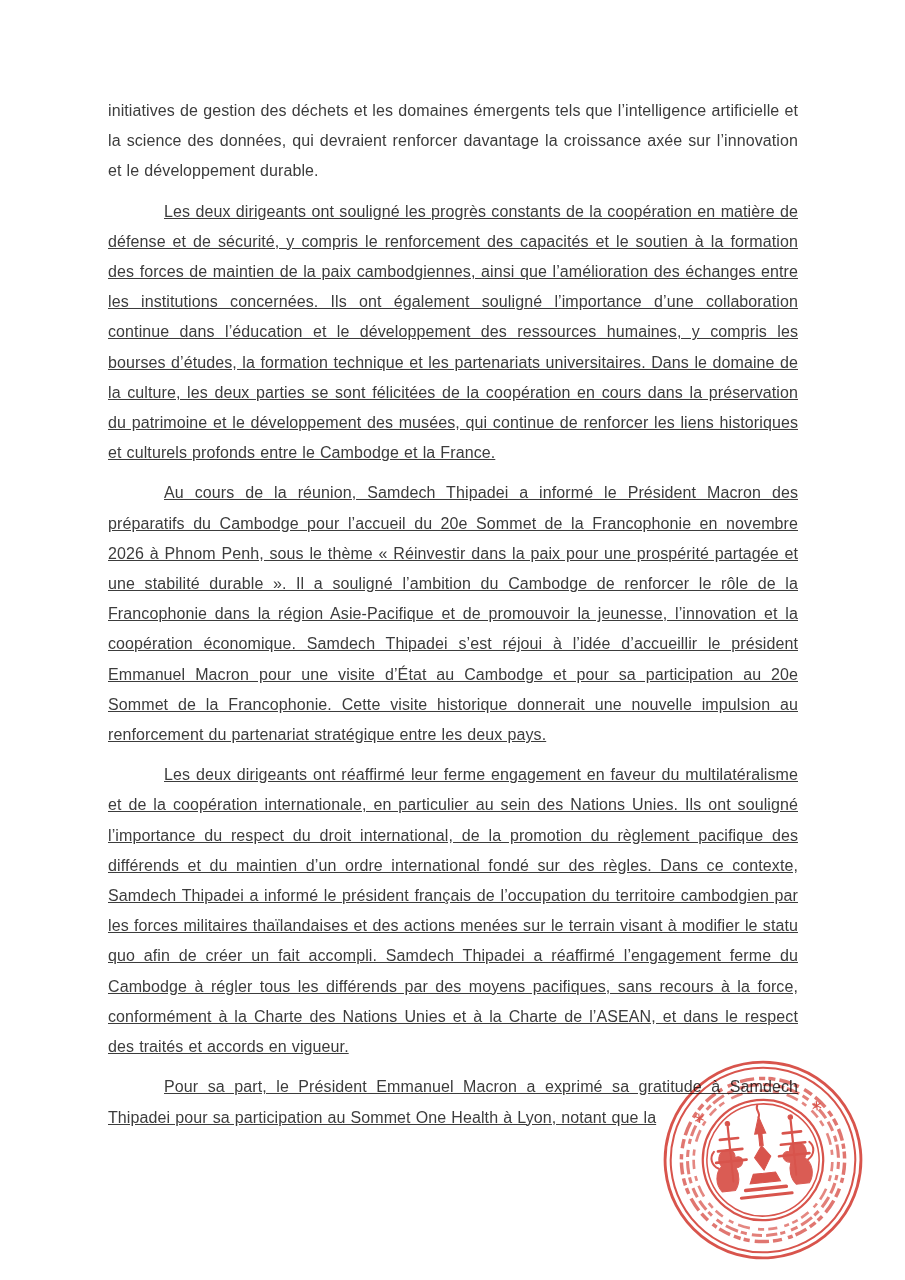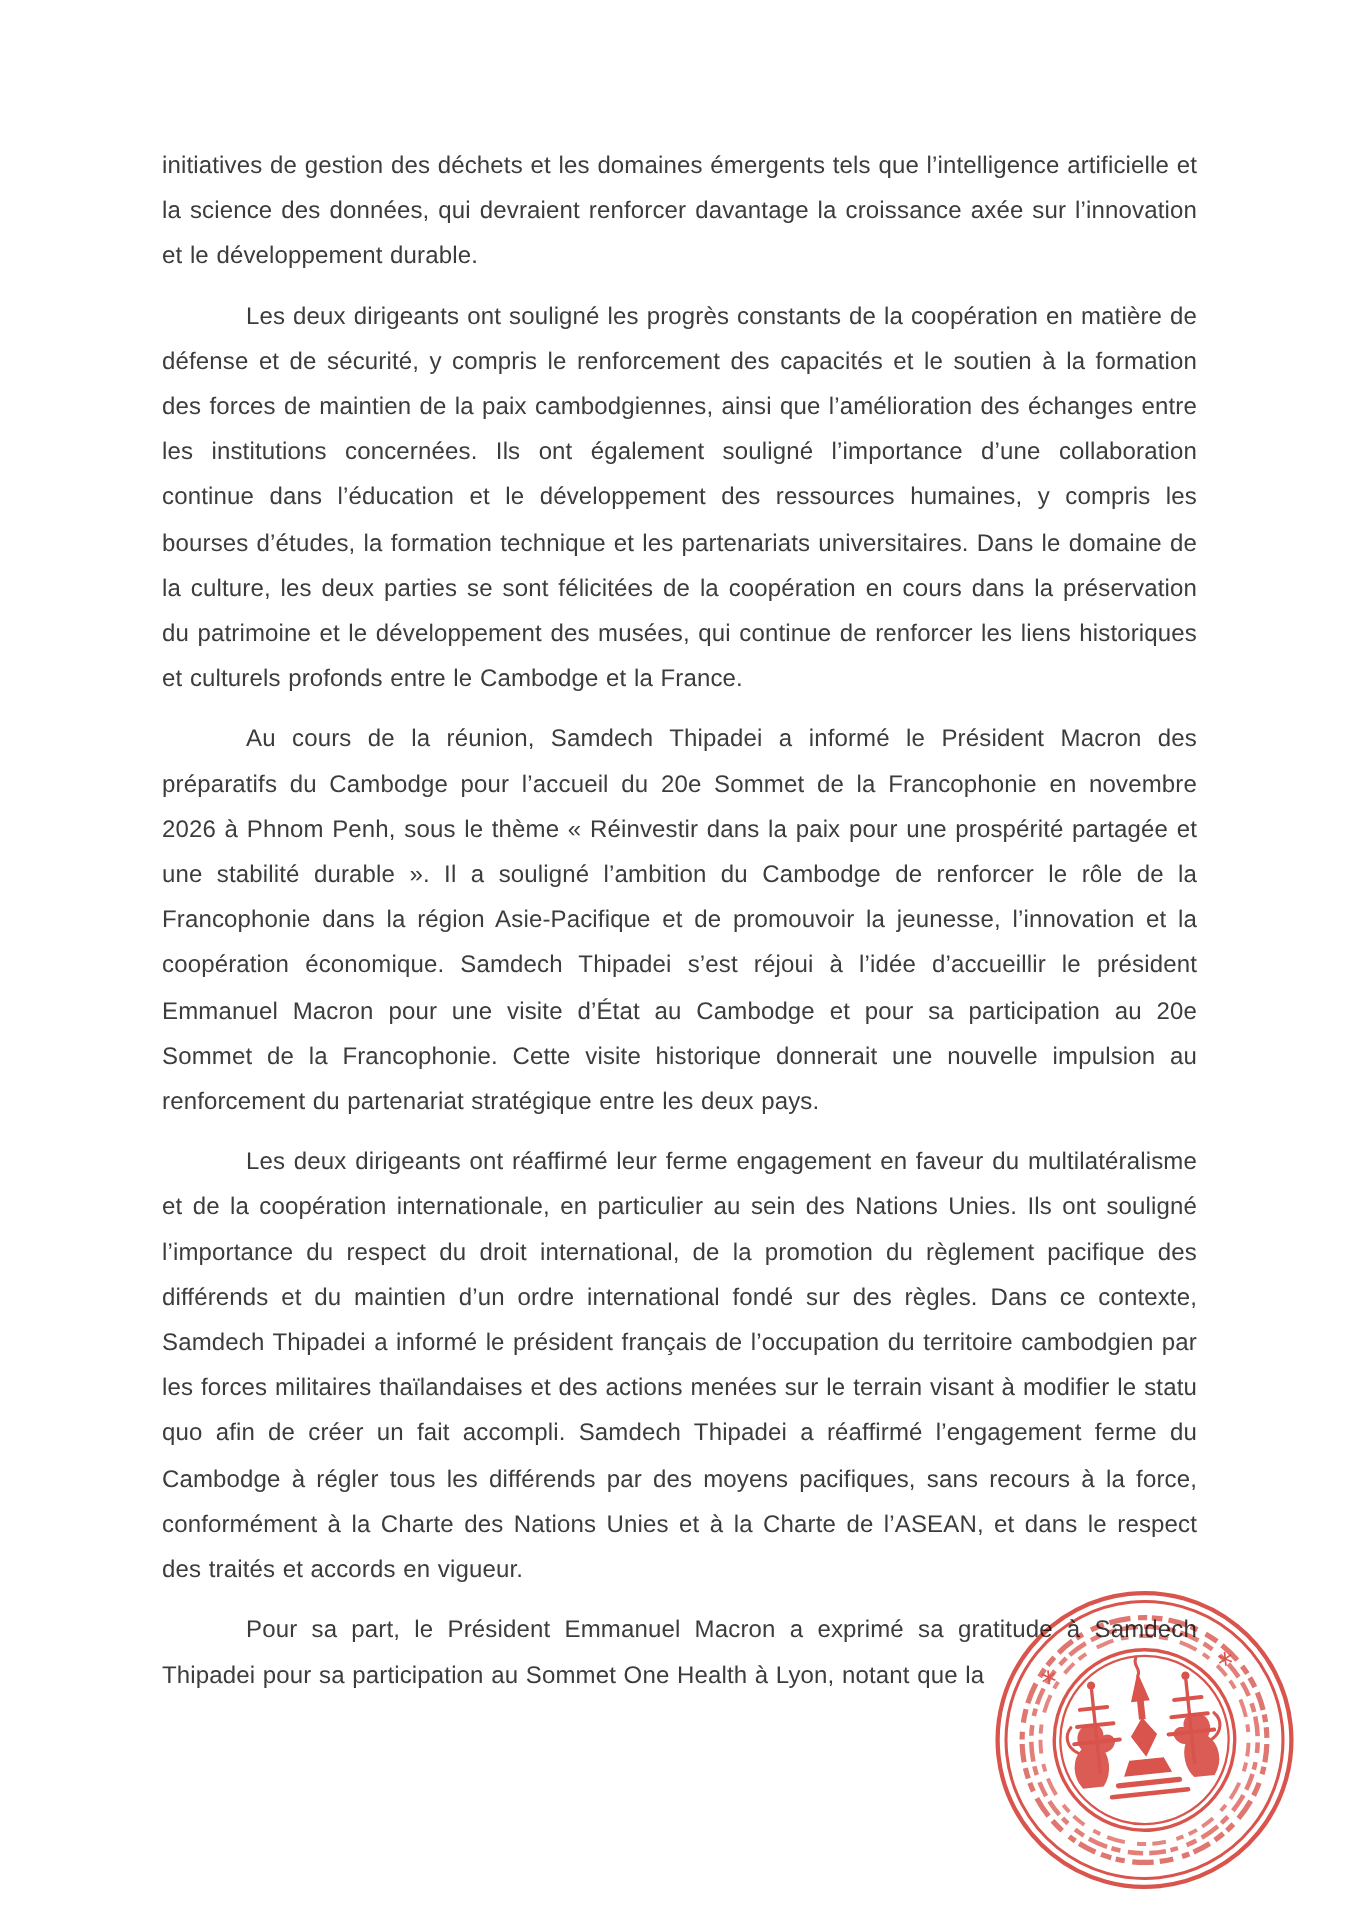--- a/index.html
+++ b/index.html
@@ -28,20 +28,21 @@
     line-height: 30.2px;
     text-align: justify;
     letter-spacing: 0.1px;
     word-spacing: 0.5px;
   }
   .para {
     margin: 0 0 10px 0;
   }
   .para.indent {
     text-indent: 56px;
+    text-decoration: underline;
   }
   .stamp {
     position: absolute;
     left: 661px;
     top: 1058px;
     width: 204px;
     height: 204px;
     mix-blend-mode: multiply;
     opacity: 0.92;
     pointer-events: none;

